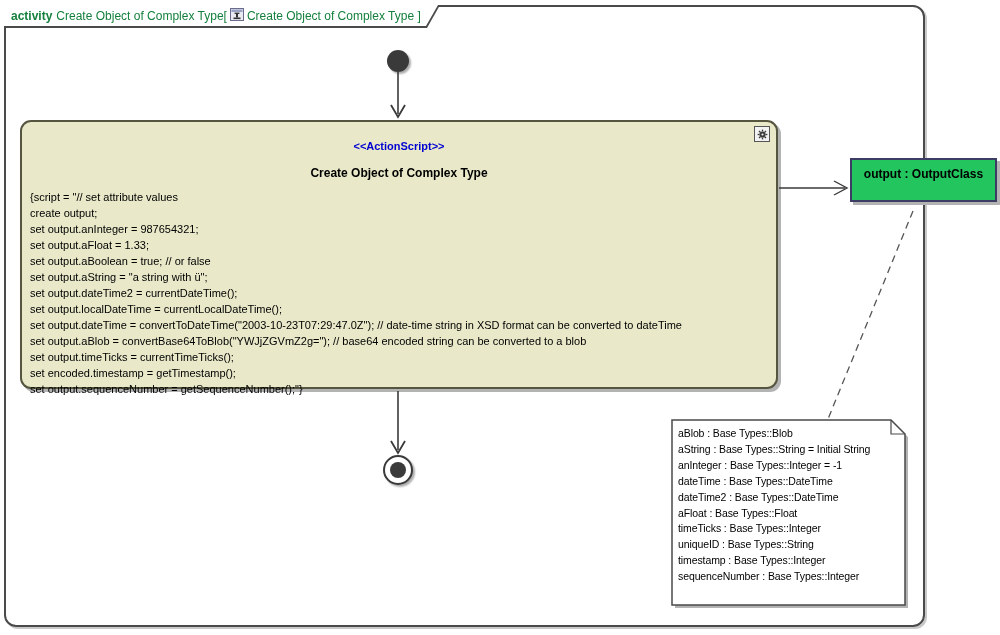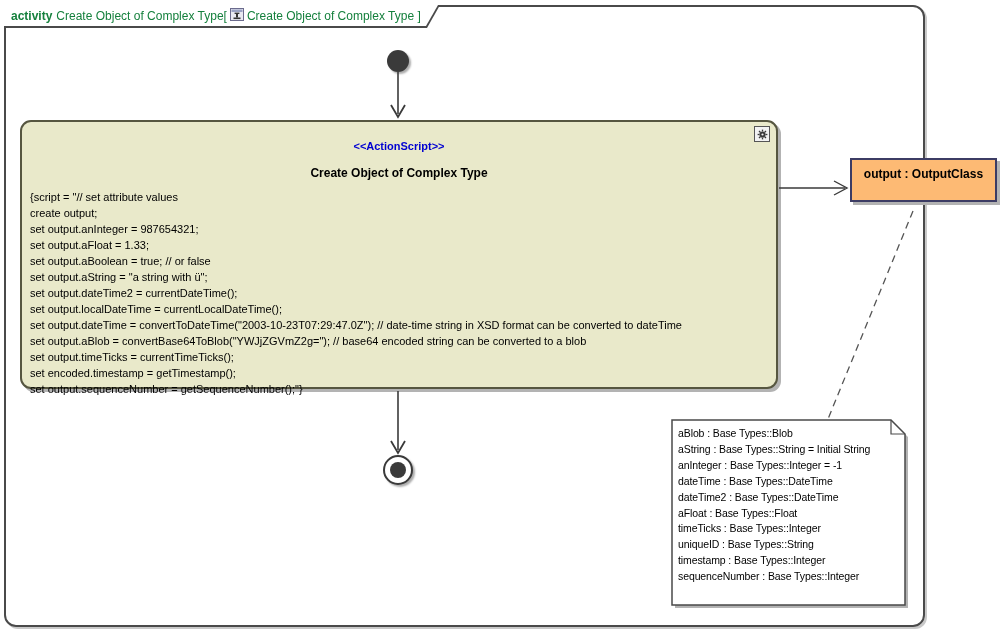--- a/index.html
+++ b/index.html
@@ -136,21 +136,21 @@
           <line x1="3.3" y1="7.7" x2="2.0" y2="9.0"></line>
         </g>
       </svg>
     </div>
   </div>
 
   <div class="final-node">
     <div class="final-node-dot"></div>
   </div>
 
-  <div class="output-box" style="background: #fdba74;">
+  <div class="output-box" style="background: #22c55e;">
     <span>output : OutputClass</span>
   </div>
 
   <svg class="overlay" width="1000" height="635" viewBox="0 0 1000 635">
 
     <g>
       <line x1="398" y1="72" x2="398" y2="114" stroke="#3a3a3a" stroke-width="1.6"></line>
       <polyline points="391,105 398,117 405,105" fill="none" stroke="#3a3a3a" stroke-width="1.8"></polyline>
     </g>
 

